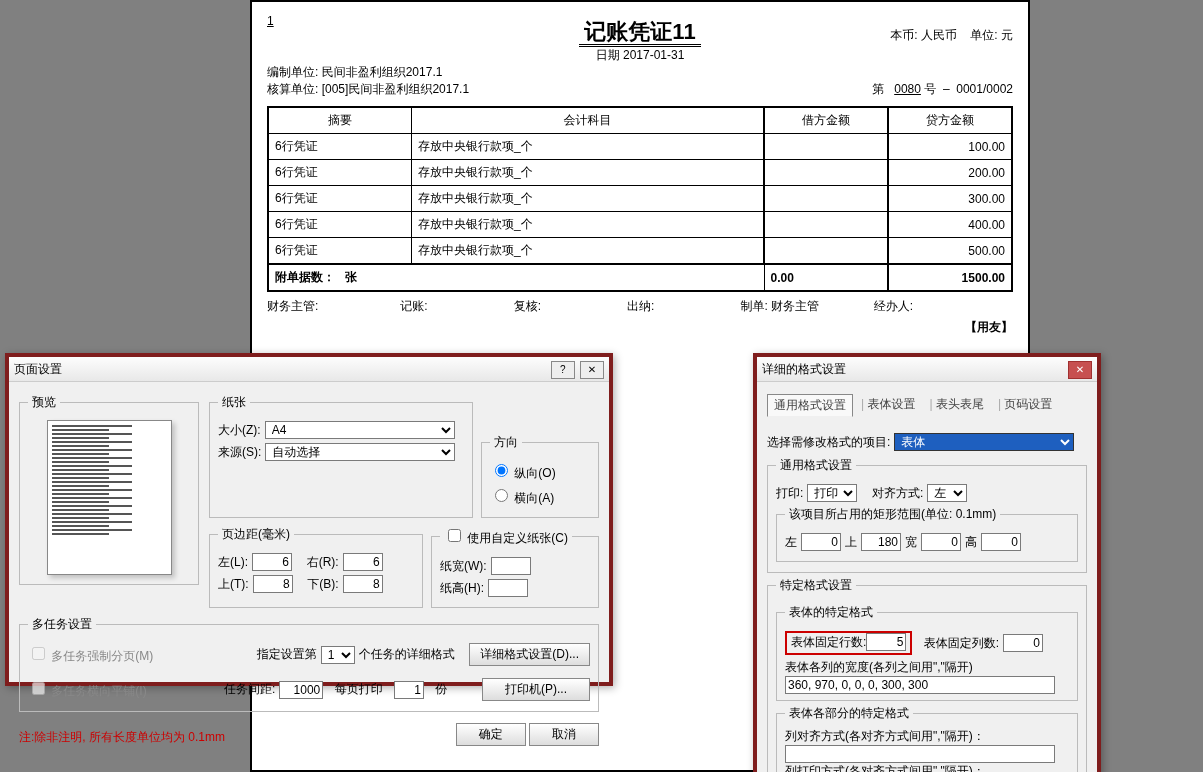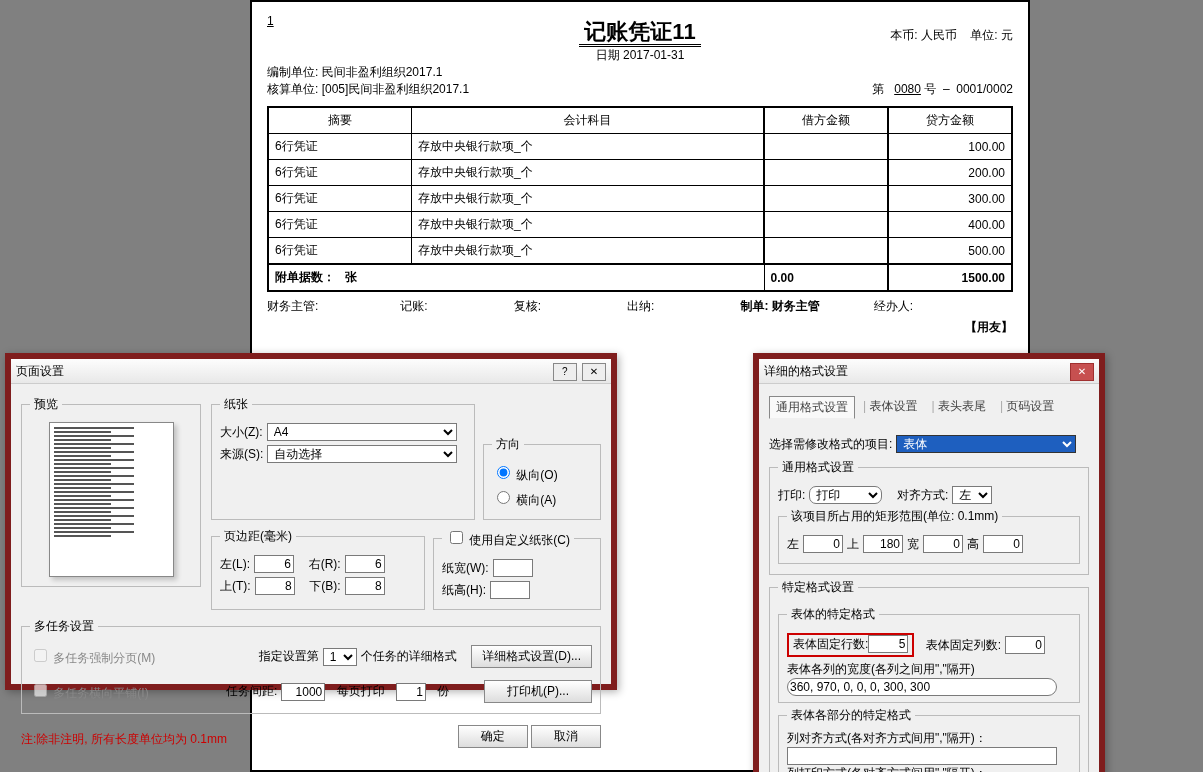--- a/index.html
+++ b/index.html
@@ -36,41 +36,41 @@
 .voucher-table th:nth-child(3), .voucher-table th:nth-child(4) { border-left: 2px solid #000; }
 .voucher-table td:nth-child(3), .voucher-table td:nth-child(4) { border-left: 2px solid #000; text-align: right; }
 .voucher-table .sum-row td { font-weight: bold; border-top: 2px solid #000;}
 .voucher-footer { margin-top: 6px; font-size: 12px;}
 .voucher-footer span { display: inline-block; }
 .yongyou { text-align: right; margin-top: 4px; font-weight: bold;}
 
 .dialog1, .dialog2 {
   position: absolute;
   background: #f0f0f0;
-  border: 6px solid #7f1d1d;
+  border: 4px solid #7f1d1d;
   box-shadow: 2px 2px 8px rgba(0,0,0,0.3);
 }
 .dialog1 { left: 5px; top: 353px; width: 600px; height: 325px; }
 .dialog2 { left: 753px; top: 353px; width: 340px; height: 419px; }
 .titlebar {
   height: 24px; line-height: 24px; padding: 0 5px;
   background: linear-gradient(#fdfdfd,#e8e8e8);
   border-bottom: 1px solid #ccc;
   display: flex; justify-content: space-between; align-items: center;
 }
 .titlebar .btns button { width: 24px; height: 18px; font-size: 10px; margin-left: 2px; border:1px solid #888; background:#eee;}
 .titlebar .btns .close { background: #c75050; color:#fff; border-color:#a03030;}
 .dlg-body { padding: 8px 10px; }
 fieldset { border: 1px solid #bbb; margin: 4px 0; padding: 6px 8px; }
 legend { font-size: 12px; padding: 0 4px; }
 .row { margin: 4px 0; display: flex; align-items: center; flex-wrap: wrap; gap: 4px;}
 .row label { font-size: 12px; }
 select, input[type=text] { font-size: 12px; height: 18px; border:1px solid #7a7a7a; background:#fff; box-sizing: border-box; padding: 0 2px;}
 input.num { width: 40px; text-align: right; }
-input.wide { width: 230px; border-radius: 9px; }
+input.wide { width: 230px; }
 button.btn { font-size: 12px; padding: 2px 10px; border:1px solid #888; background: linear-gradient(#fff,#ddd);}
 .note-red { color: #c00; font-size: 12px; margin-top: 6px;}
 .tabs { display: flex; gap: 2px; font-size: 12px; margin: 4px 0 8px 0; }
 .tabs span { padding: 2px 6px; cursor: pointer; color: #444;}
 .tabs span.active { border: 1px solid #888; border-bottom:1px solid #f0f0f0; background:#f9f9f9;}
 .tabs span:not(.active)::before { content:"| "; color:#aaa;}
 .tabs span:first-child:not(.active)::before{content:"";}
 .hl-select { background: #1e5fbf; color:#fff; border:1px solid #333; width:180px; font-size:12px;}
 .red-box { border: 2px solid #c00; padding: 0 4px 2px 4px; display:inline-block;}
 .col-main { display:flex; gap:10px;}
@@ -151,21 +151,21 @@
       <td>0.00</td>
           <td>1500.00</td>
     </tr>
   </tbody>
     </table>
   <div class="voucher-footer">
     <span style="width:130px;">财务主管:</span>
     <span style="width:110px;">记账:</span>
     <span style="width:110px;">复核:</span>
     <span style="width:110px;">出纳:</span>
-    <span style="width:130px;font-weight:bold;">制单: 财务主管</span>
+    <span style="width:130px;">制单: 财务主管</span>
     <span>经办人:</span>
   </div>
   <div class="yongyou">【用友】</div>
 </div>
 
 <div class="dialog1">
   <div class="titlebar">
     <span>页面设置</span>
     <span class="btns">
       <button>?</button>
@@ -301,21 +301,21 @@
       <span>表头表尾</span>
       <span>页码设置</span>
     </div>
     <div class="row" style="margin-bottom:6px;margin-top:16px;">
       <label>选择需修改格式的项目:</label>
       <select class="hl-select"><option>表体</option></select>
     </div>
     <fieldset>
       <legend>通用格式设置</legend>
       <div class="row">
-        <label>打印:</label><select style="width:73px;border-radius:7px;"><option>打印</option></select>
+        <label>打印:</label><select style="width:50px;"><option>打印</option></select>
         &nbsp;&nbsp;<label>对齐方式:</label><select style="width:40px;"><option>左</option></select>
       </div>
       <fieldset>
         <legend>该项目所占用的矩形范围(单位: 0.1mm)</legend>
         <div class="row">
           <label>左</label>
             <input type="text" class="num" value="0" style="">
           <label>上</label>
             <input type="text" class="num" value="180" style="">
           <label>宽</label>

